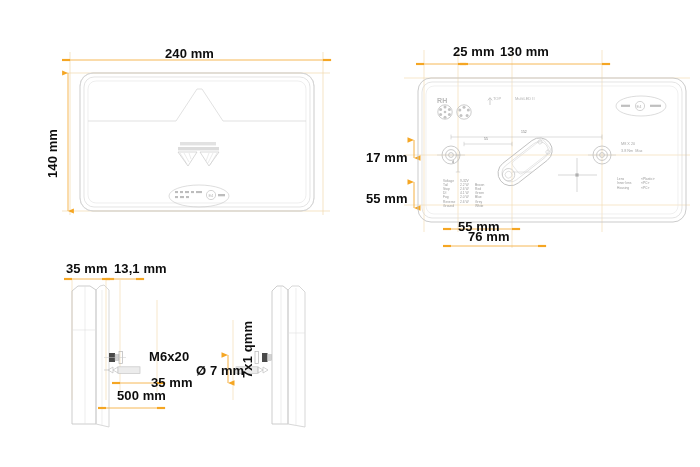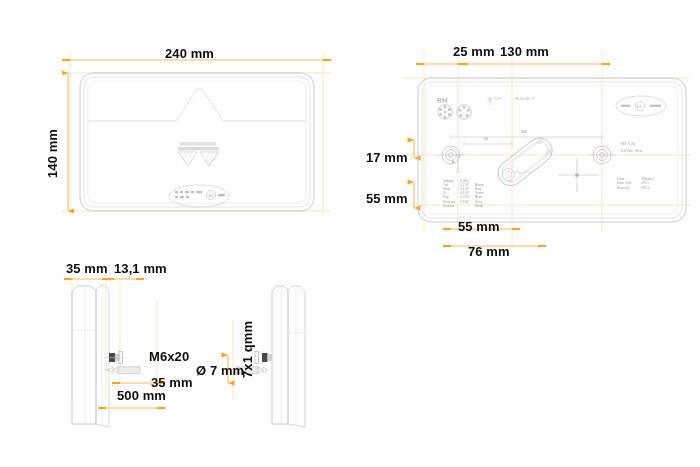--- a/index.html
+++ b/index.html
@@ -329,21 +329,21 @@
 </svg>
 
 <div class="dimlabel" style="left:165px;top:47px;">240 mm</div>
 <div class="dimlabel rot" style="left:46px;top:178px;">140 mm</div>
 
 <div class="dimlabel" style="left:417px;top:45px;margin-left:36px;">25 mm</div>
 <div class="dimlabel" style="left:500px;top:45px;">130 mm</div>
 <div class="dimlabel" style="left:366px;top:151px;">17 mm</div>
 <div class="dimlabel" style="left:366px;top:192px;">55 mm</div>
 <div class="dimlabel" style="left:458px;top:220px;">55 mm</div>
-<div class="dimlabel" style="left:468px;top:245px;">76 mm</div>
+<div class="dimlabel" style="left:468px;top:230px;">76 mm</div>
 
 <div class="rhlabel" style="left:437px;top:97px;">RH</div>
 <div class="tiny" style="left:493px;top:97px;font-size:4px;color:#b3b3b3;">TOP</div>
 <div class="tiny" style="left:515px;top:97px;font-size:4px;color:#b3b3b3;">MultiLED II</div>
 
 <div class="tiny" style="left:621px;top:142px;font-size:3.8px;color:#a8a8a8;">M8 X 20</div>
 <div class="tiny" style="left:621px;top:149px;font-size:3.8px;color:#a8a8a8;">3.8 Nm  Max</div>
 
 <div class="tiny mid" style="left:521px;top:130px;font-size:3.4px;">152</div>
 <div class="tiny mid" style="left:484px;top:137px;font-size:3.4px;">55</div>

